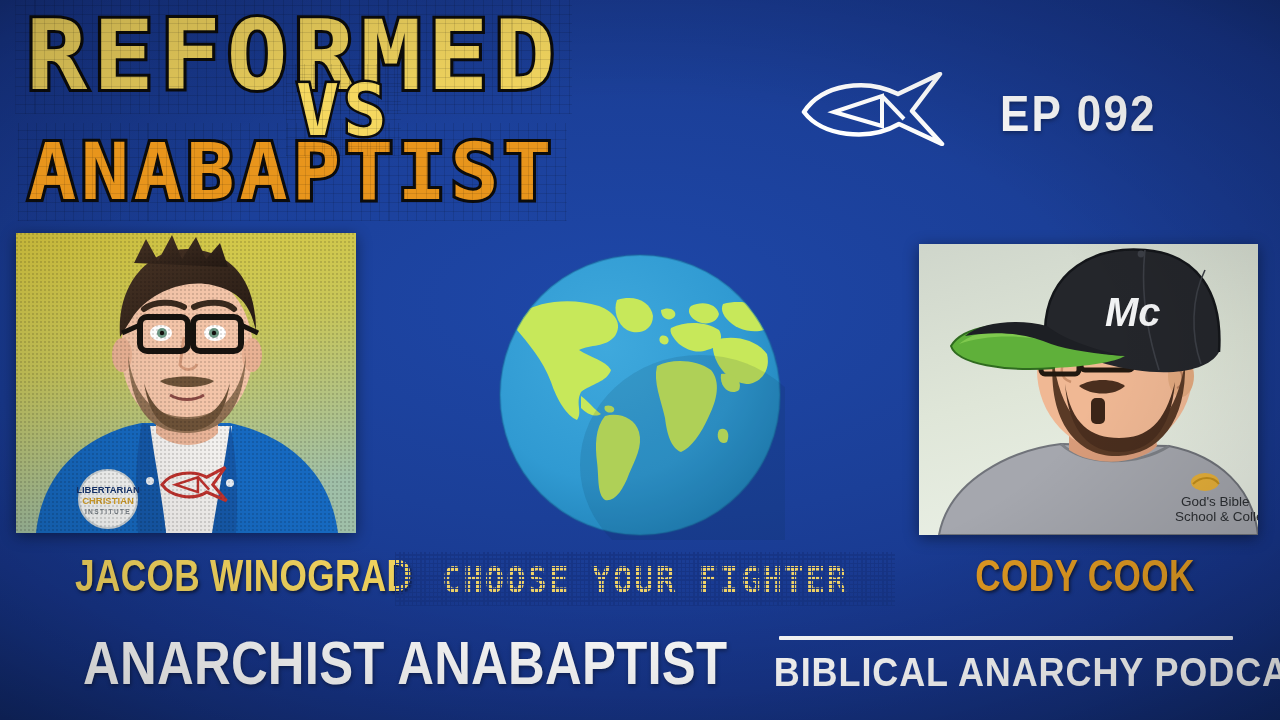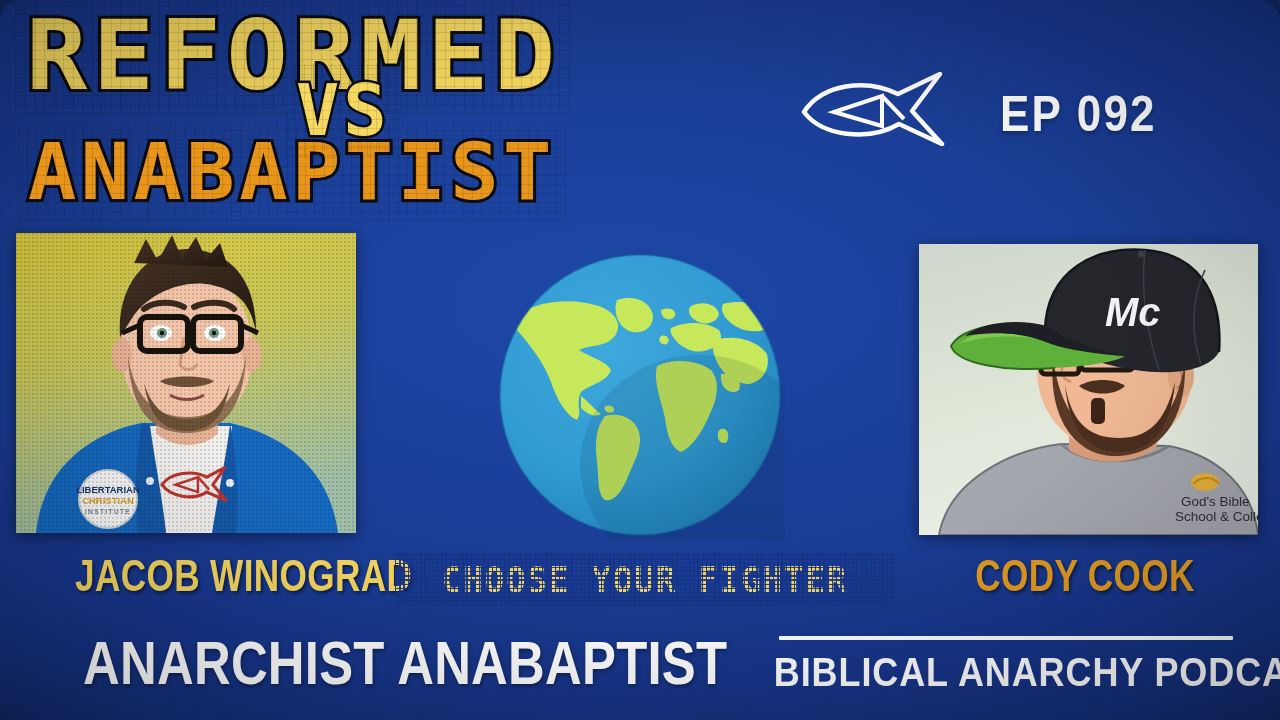--- a/index.html
+++ b/index.html
@@ -9,21 +9,20 @@
     background: #0d1f4d;
   }
   #canvas {
     position: relative;
     width: 1280px;
     height: 720px;
     overflow: hidden;
     font-family: "Liberation Sans", sans-serif;
     background:
       radial-gradient(ellipse 95% 80% at 48% 42%, #1e47a8 0%, #1b3f98 38%, #17358a 68%, #122c73 88%, #0f2765 100%);
-    border-radius: 21px;
   }
   
   #vignette {
     position: absolute;
     inset: 0;
     pointer-events: none;
     background: radial-gradient(ellipse 80% 75% at 50% 48%, rgba(0,0,0,0) 45%, rgba(0,0,0,0.18) 80%, rgba(0,0,0,0.35) 100%);
   }
 
   

